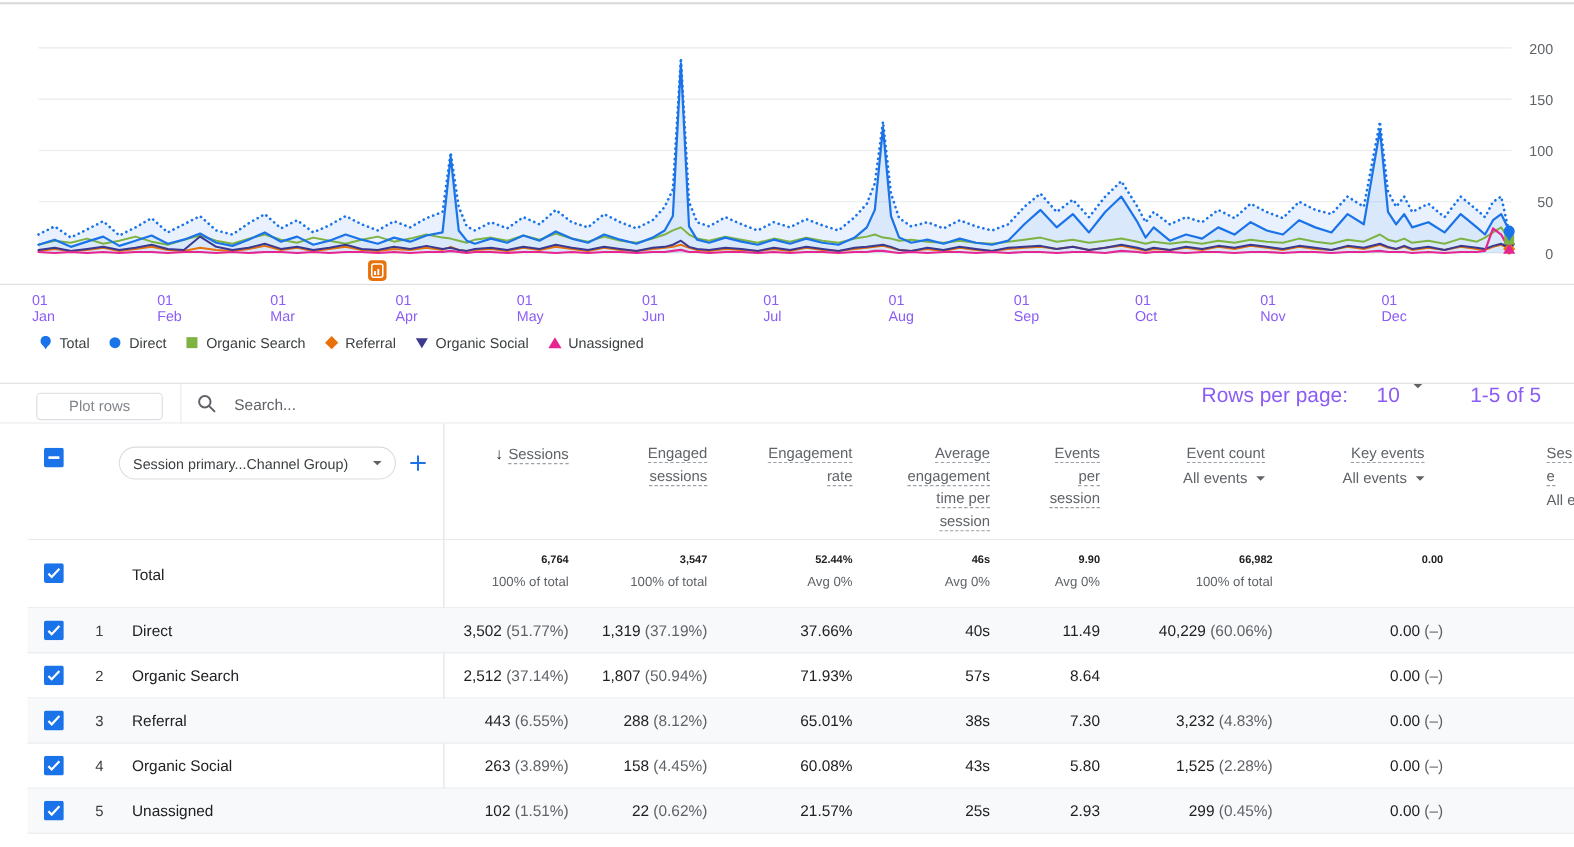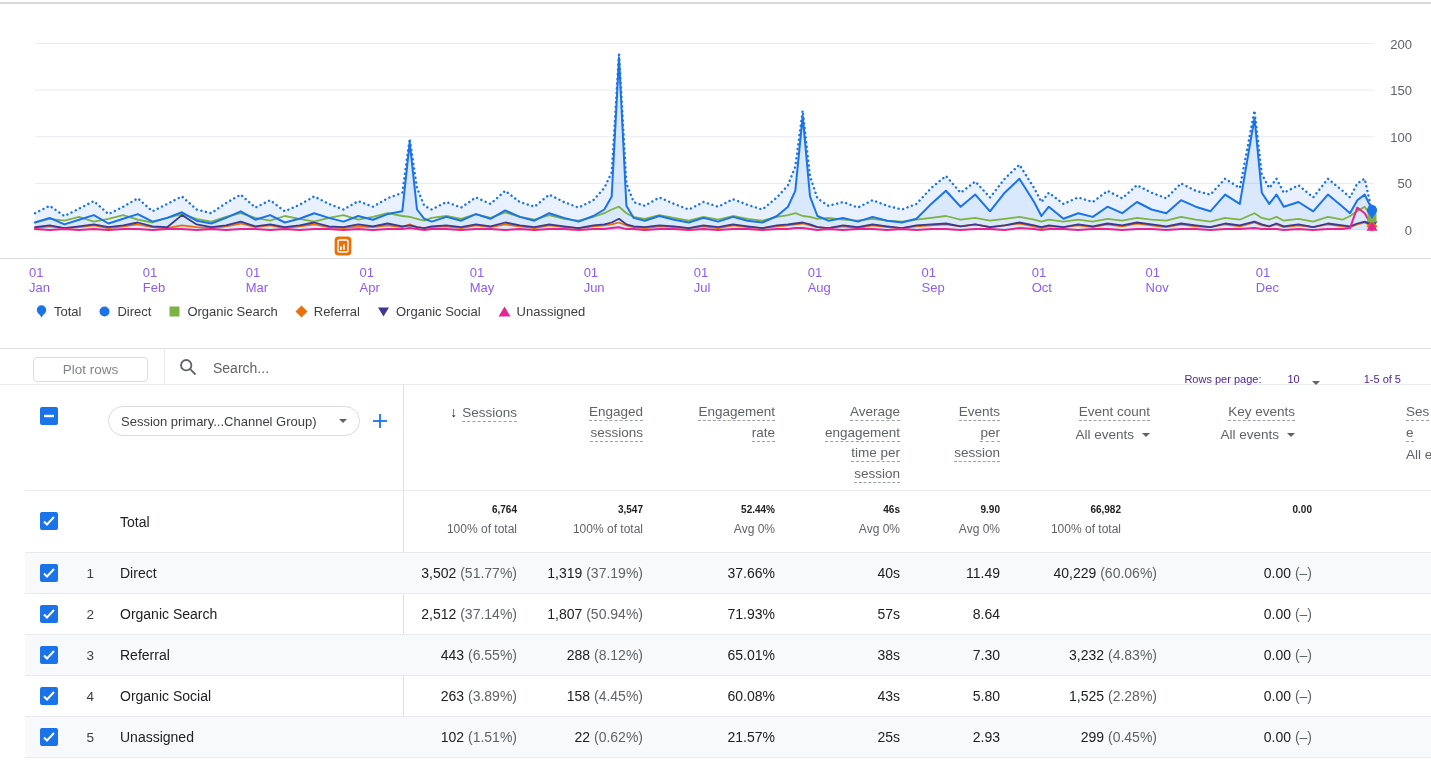--- a/index.html
+++ b/index.html
@@ -18,22 +18,22 @@
   .toolbar{position:absolute;left:0;top:348px;width:1431px;height:37px;
            border-top:1px solid #e0e0e0;border-bottom:1px solid #e8eaed;box-sizing:border-box;}
   .plot-rows-btn{position:absolute;left:33px;top:8px;width:113px;height:23px;border:1px solid #dadce0;
            border-radius:4px;color:#80868b;font-size:13.5px;display:flex;align-items:center;
            justify-content:center;background:#fff;cursor:default;}
   .tb-divider{position:absolute;left:164px;top:0;width:1px;height:36px;background:#e8eaed;}
   .search-icon{position:absolute;left:179px;top:9px;}
   .search-input{position:absolute;left:211px;top:5px;width:620px;height:26px;border:none;outline:none;
            font-size:14px;color:#202124;background:transparent;}
   .search-input::placeholder{color:#5f6368;}
-  .pager{position:absolute;right:30px;top:0;height:36px;display:flex;align-items:flex-end;
-         font-size:11px;color:#4c1d95;}
+  .pager{position:absolute;right:30px;top:0;height:36px;display:flex;align-items:flex-start;
+         font-size:19px;color:#8b5cf6;}
   .pager .rpp-label{margin-right:26px;}
   .pager .rpp-value{margin-right:12px;}
   .pager .range{margin-left:44px;}
   .caret{display:inline-block;width:0;height:0;border-left:4px solid transparent;
          border-right:4px solid transparent;border-top:4.5px solid #5f6368;vertical-align:middle;}
 
   .col-divider{position:absolute;left:403px;top:385px;width:1px;height:373px;background:#e0e0e0;}
 
   .thead{position:absolute;left:0;top:385px;width:1431px;height:105px;}
   .cb{position:absolute;width:18px;height:18px;cursor:pointer;}
@@ -315,21 +315,21 @@
           <div class="ts">Avg 0%</div>
         </div>
         <div class="tcell" style="left: 720px; top: 14px;">
           <div class="tv">46s</div>
           <div class="ts">Avg 0%</div>
         </div>
         <div class="tcell" style="left: 820px; top: 14px;">
           <div class="tv">9.90</div>
           <div class="ts">Avg 0%</div>
         </div>
-        <div class="tcell" style="left: 941px; top: 14px;">
+        <div class="tcell" style="left: 977px; top: 14px;">
           <div class="tv">66,982</div>
           <div class="ts">100% of total</div>
         </div>
         <div class="tcell" style="left: 1132px; top: 14px;">
           <div class="tv">0.00</div>
         </div>
       </div>
   </div>
 
   <div id="rows">

